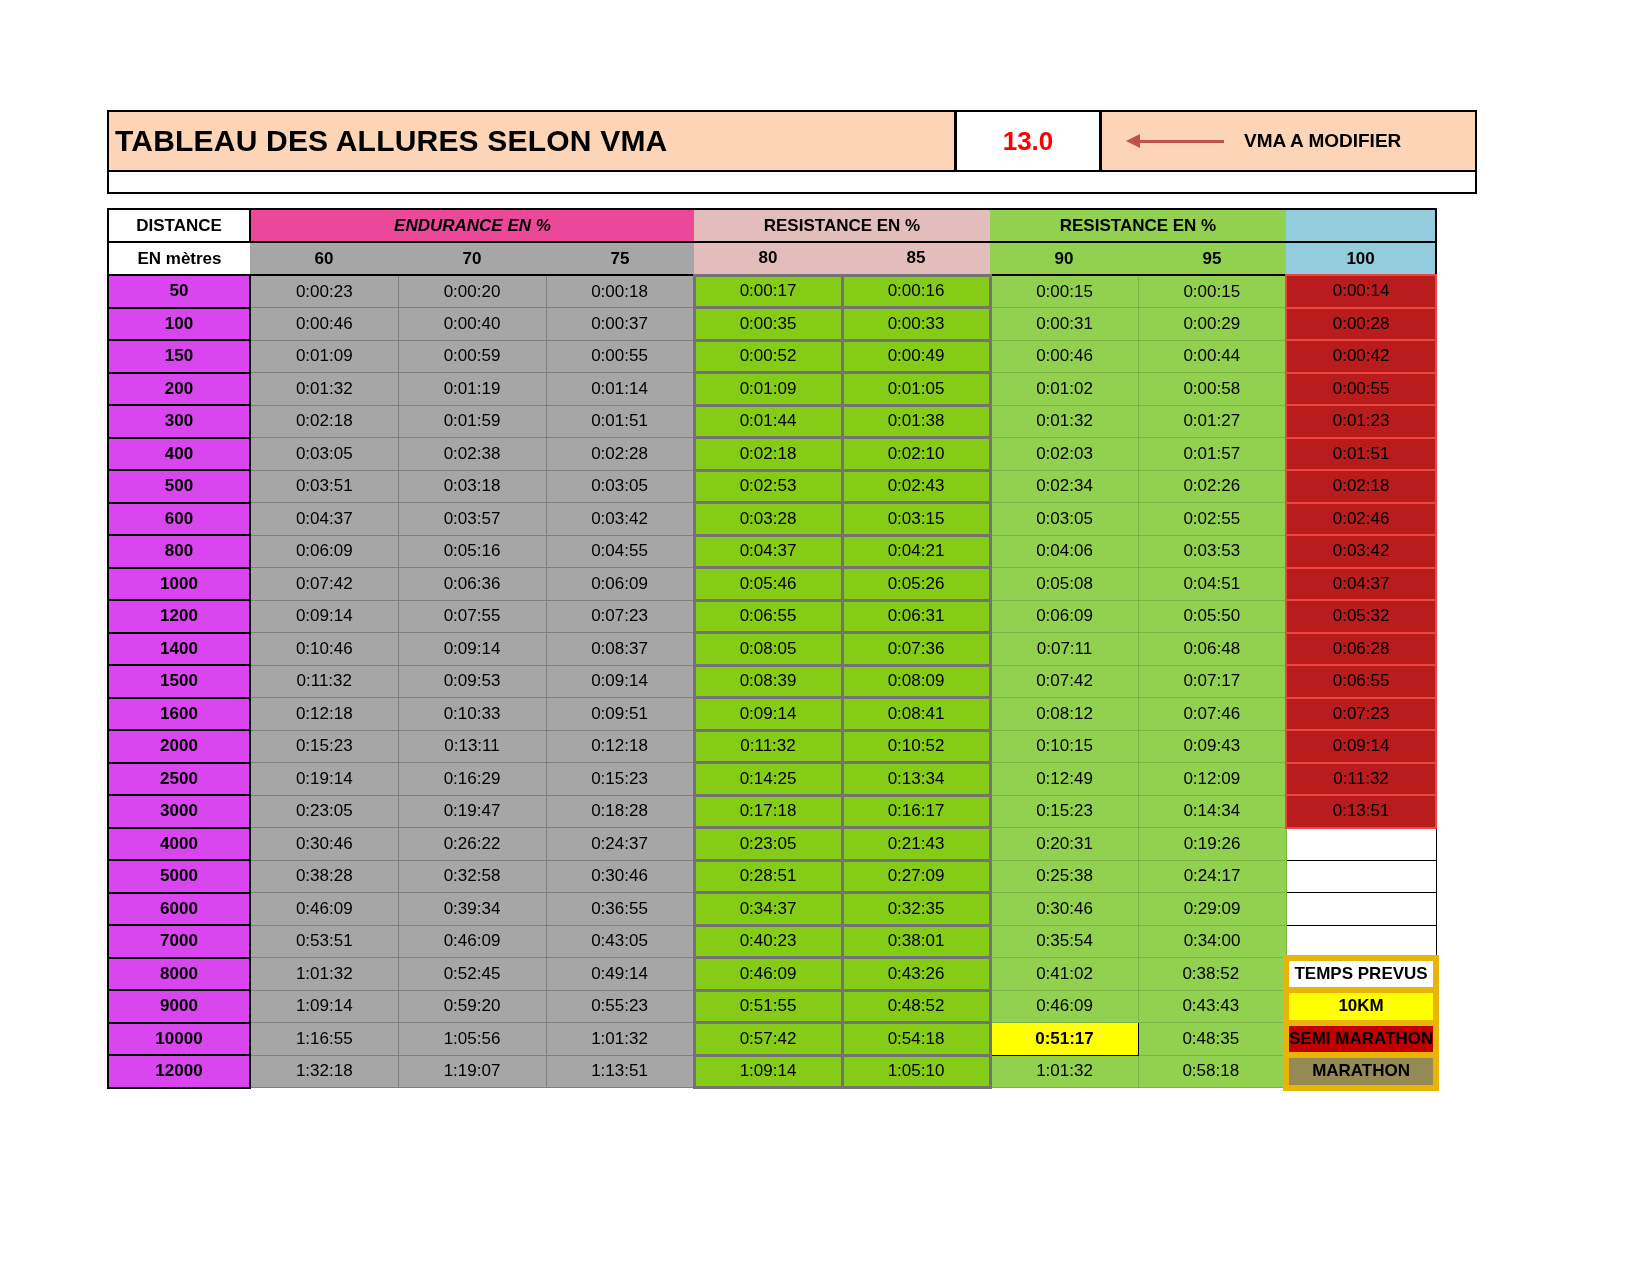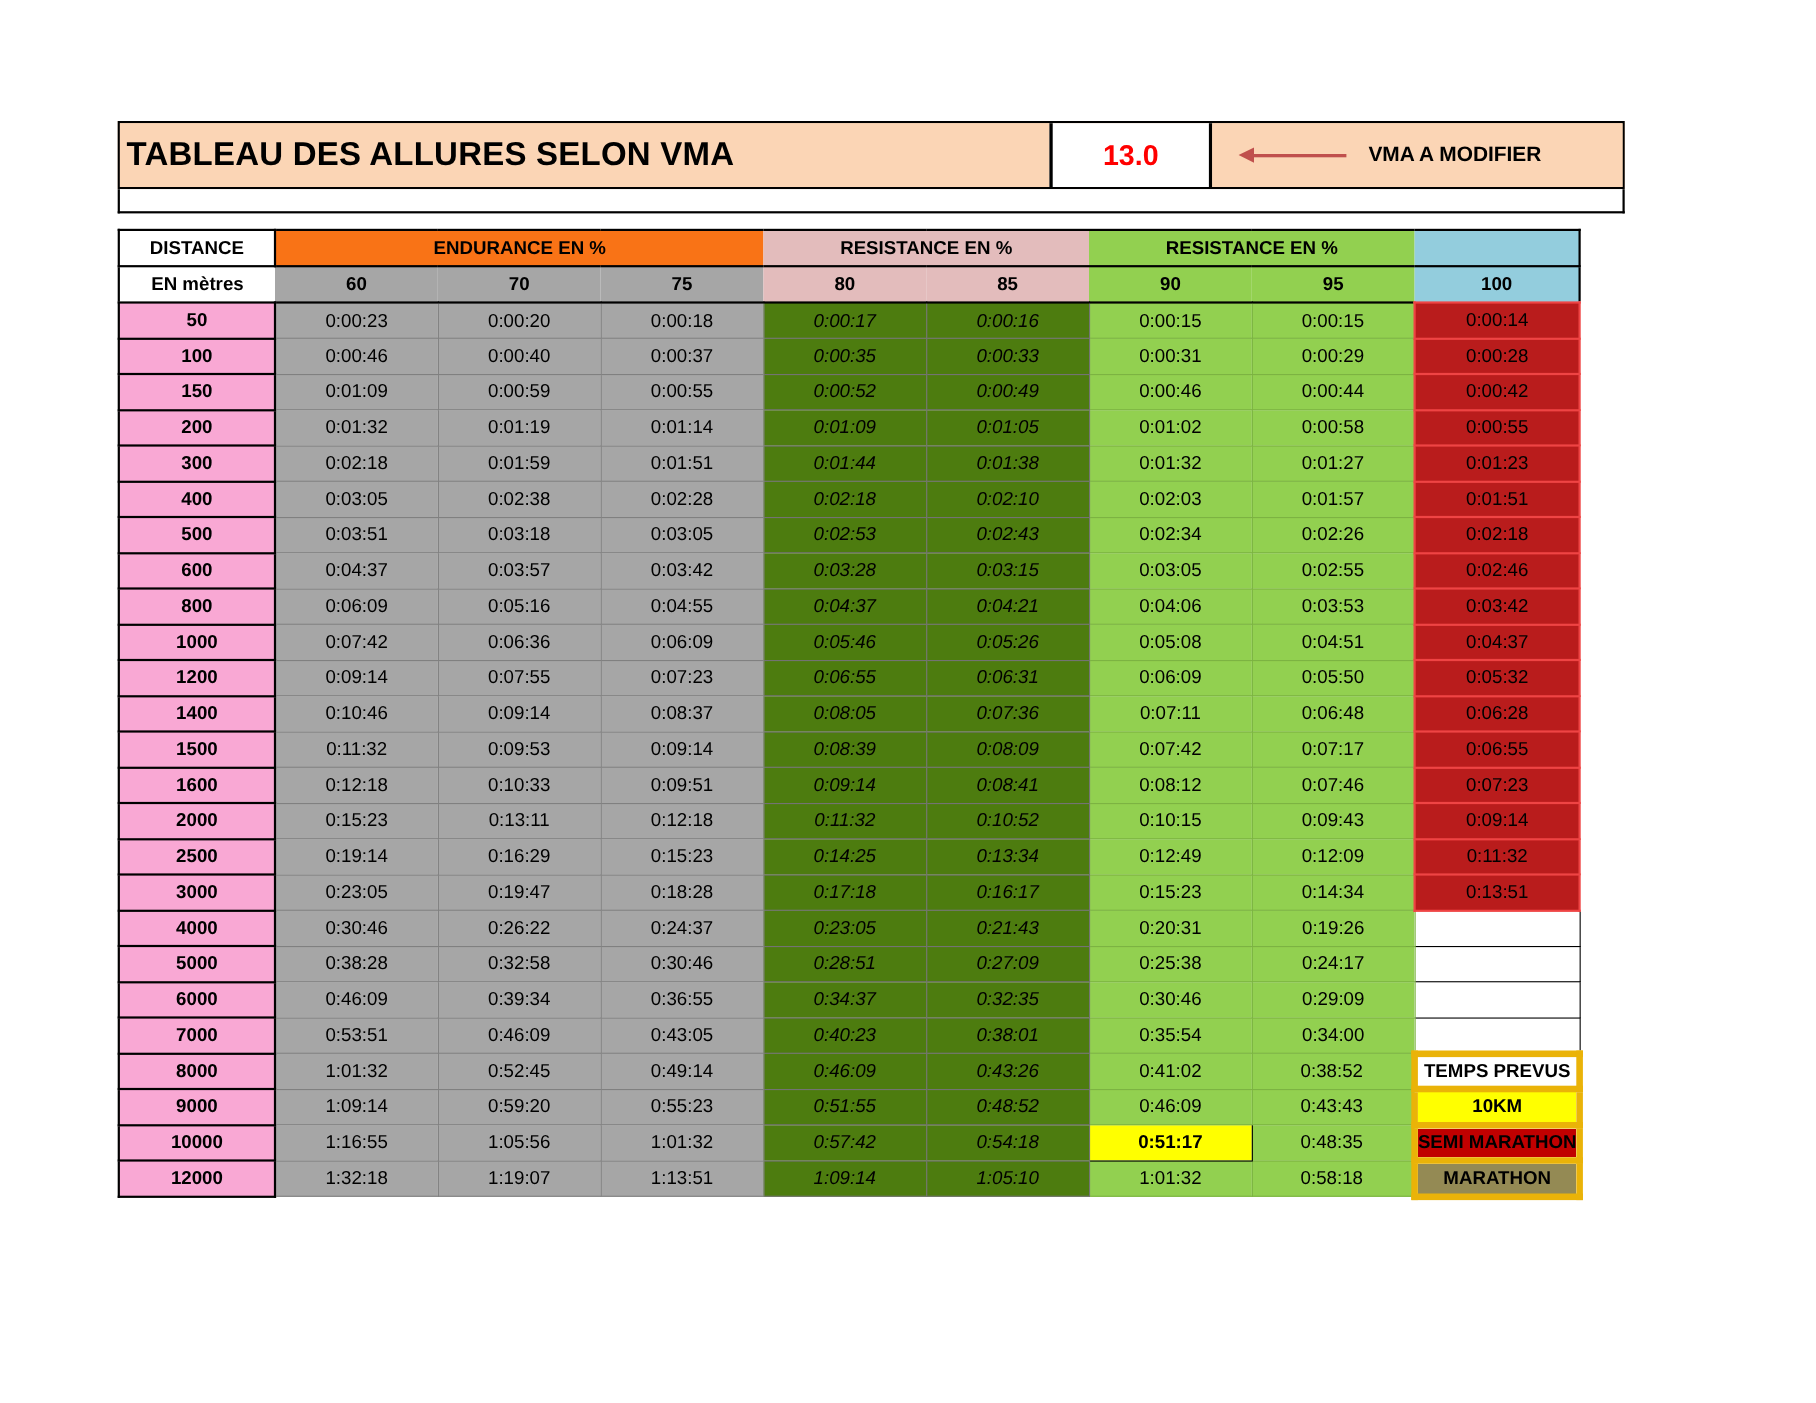--- a/index.html
+++ b/index.html
@@ -138,48 +138,48 @@
     font-size: 16px;
     font-weight: bold;
     border: 2px solid #000;
   }
   .grp-dist {
     background: #ffffff;
     font-size: 19px;
     font-weight: bold;
     border: 2px solid #000;
   }
-  .grp-end  { background: #f97316; }
+  .grp-end  { background: #ec4899; font-style: italic; }
   .grp-res1 { background: #e3bcbc; text-align: left; padding-left: 8px; }
   .grp-res2 { background: #92d050; text-align: left; padding-left: 8px; }
   .grp-100  { background: #93cddd; }
 
   
   .pct {
     height: 33px;
     font-size: 20px;
     font-weight: bold;
     border: 2px solid #000;
   }
   .pct-dist { background: #ffffff; font-size: 19px; }
   .pct-end  { background: #a6a6a6; }
   .pct-res1 { background: #e3bcbc; }
   .pct-res2 { background: #92d050; }
   .pct-100  { background: #93cddd; }
 
   
   tr.data td { height: 32.5px; }
   td.dist {
-    background: #f9a8d4;
+    background: #d946ef;
     font-weight: bold;
     font-size: 18px;
     border: 2px solid #000;
   }
   td.end  { background: #a6a6a6; border: 1px solid #808080; }
-  td.res1 { background: #4d7c0f; border: 1px solid #737373; font-style: italic; }
+  td.res1 { background: #84cc16; border: 3px solid #737373; }
   td.res2 { background: #92d050; border: 1px solid #7cb342; }
   td.p100 { background: #b91c1c; border: 2px solid #ef4444; }
   td.blank { background: #ffffff; border: 1px solid #000; }
   td.highlight { background: #ffff00; font-weight: bold; border: 1px solid #000; }
 
   
   td.leg {
     border: 6px solid #eab308;
     text-align: left;
     padding-left: 6px;

